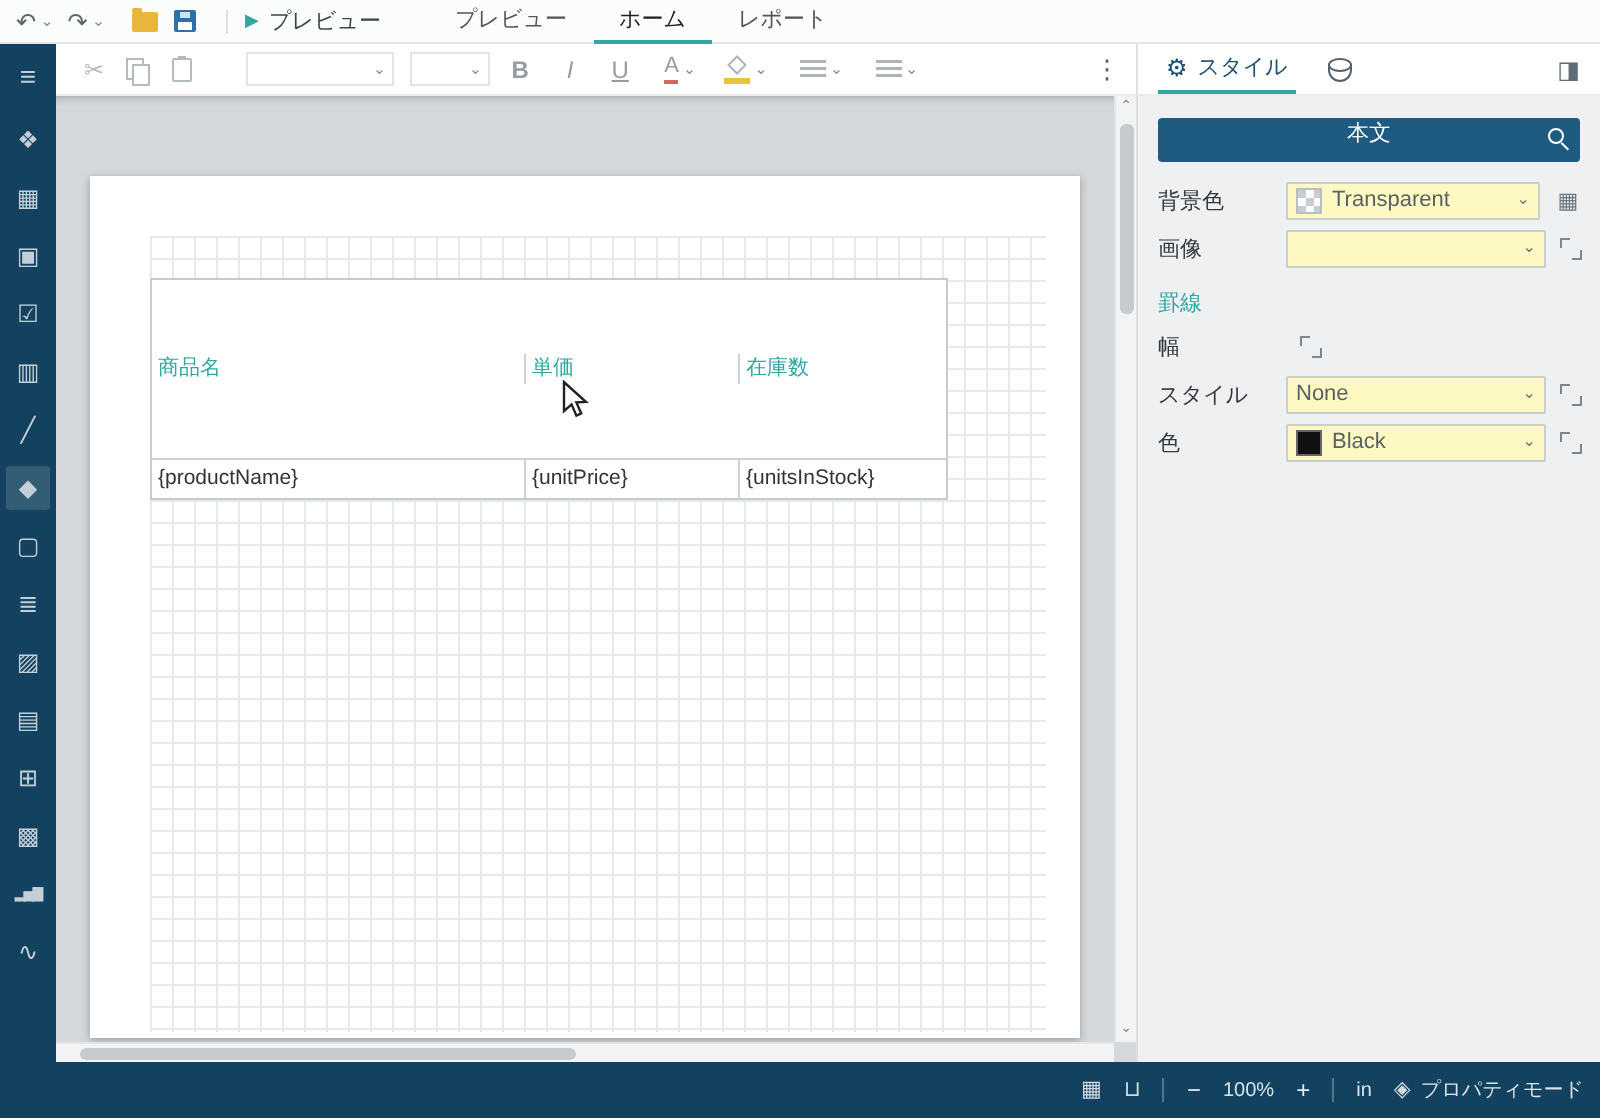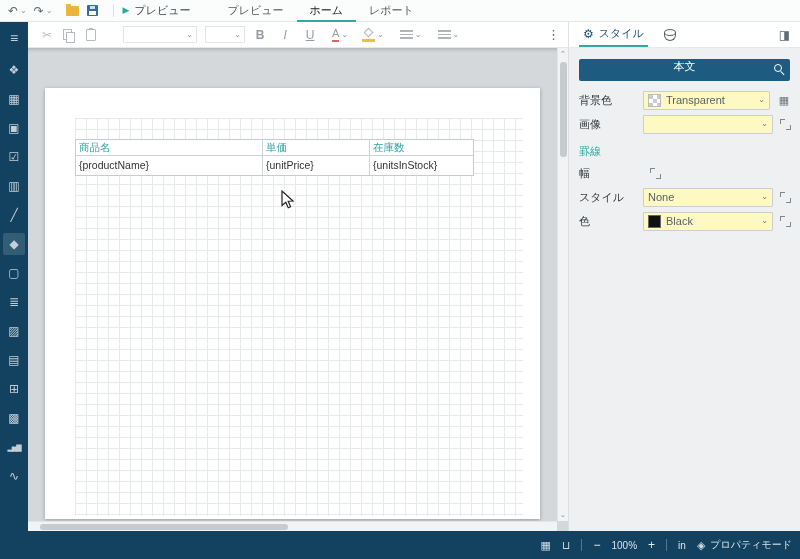--- a/index.html
+++ b/index.html
@@ -67,21 +67,21 @@
   .db-ic::after{content:"";position:absolute;top:3px;left:0;right:0;bottom:0;border:1.4px solid #53626c;border-top:none;border-radius:0 0 6px 6px;}
   .panel-right-ic{margin-left:auto;color:#5f6d76;font-size:12px;}
 
   
   .canvas{position:absolute;left:28px;top:48px;width:540px;height:483px;background:#d4d8db;overflow:hidden;}
   .canvas::before{content:"";position:absolute;left:0;top:0;right:0;height:5px;box-shadow:inset 0 4px 4px -3px rgba(0,0,0,.22);z-index:5;pointer-events:none;}
   .page{position:absolute;left:17px;top:40px;width:495px;height:431px;background:#fff;box-shadow:0 1px 4px rgba(0,0,0,.28);}
   .gridbg{position:absolute;left:30px;top:30px;right:17px;bottom:3px;background-image:linear-gradient(to right,#e7eaeb 1px,transparent 1px),linear-gradient(to bottom,#e7eaeb 1px,transparent 1px);background-size:11px 11px;}
   .rpt-table{position:absolute;left:30px;top:51px;width:399px;background:#fff;border:1px solid #c6cbcf;font-size:10.5px;z-index:2;}
   .trow{display:flex;}
-  .tcell{padding:0 3px;border-right:1px solid #cdd2d5;overflow:hidden;white-space:nowrap;}
+  .tcell{padding:0 3px;border-right:1px solid #cdd2d5;overflow:hidden;white-space:nowrap;margin-top:37px;}
   .tcell.c1{width:187px;}
   .tcell.c2{width:107px;}
   .tcell.c3{width:103px;border-right:none;}
   .trow.head .tcell{color:#2fa8a3;height:15px;line-height:14px;}
   .trow.body .tcell{color:#333;height:20px;line-height:18px;border-top:1px solid #cdd2d5;}
   .vscroll{position:absolute;top:0;right:0;bottom:10px;width:11px;background:#f2f3f4;border-left:1px solid #e3e5e6;display:flex;flex-direction:column;align-items:center;z-index:6;}
   .varrow{height:12px;font-size:7px;color:#7d868c;line-height:12px;}
   .varrow.down{margin-top:auto;}
   .vthumb{width:7px;height:95px;background:#c6cbce;border-radius:3px;margin-top:2px;}
   .hscroll{position:absolute;left:0;right:11px;bottom:0;height:10px;background:#f2f3f4;border-top:1px solid #e3e5e6;z-index:6;}

